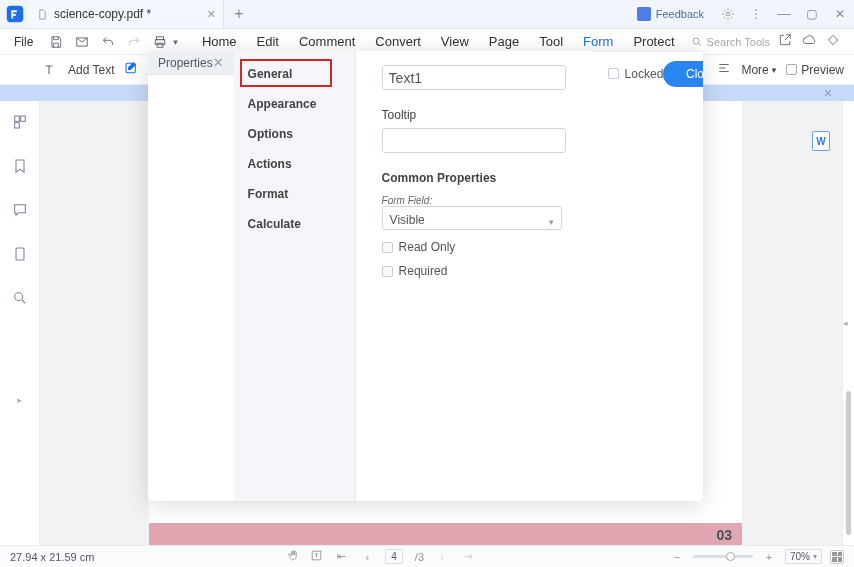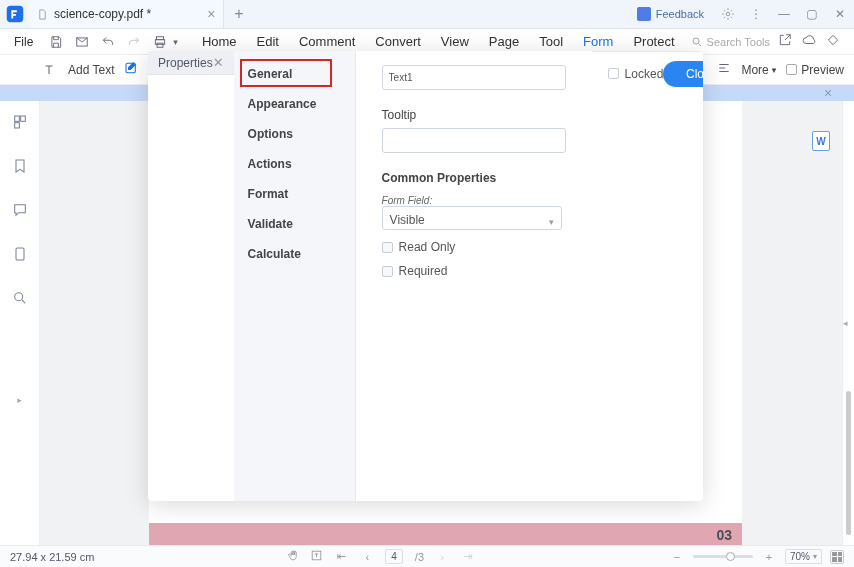--- a/index.html
+++ b/index.html
@@ -252,21 +252,21 @@
       flex:1;
       padding: 14px 26px;
     }
     .form-row { margin-bottom: 18px; }
     .form-label { font-size:12px; color:#444; margin-bottom:6px; display:block;}
     .form-input {
       width: 184px; height: 25px;
       border:1px solid #d0d6e0;
       border-radius:3px;
       padding: 3px 6px;
-      font-size:10px;
+      font-size:14px;
       color:#555;
       background:#fff;
     }
     .common-title { font-weight:700; font-size:12px; color:#444; margin-bottom:10px; margin-top:6px;}
     .sub-label { font-size:10px; color:#666; display:block;font-style:italic;}
     .select-box {
       width: 180px; height: 24px;
       border:1px solid #d0d6e0;
       border-radius:3px;
       display:flex; align-items:flex-end; justify-content:space-between;
@@ -544,21 +544,20 @@
     <span class="close">✕</span>
   </div>
   <div class="modal-body">
     <div class="modal-tabs" style="position:relative;">
       <div class="highlight-box"></div>
       <div class="modal-tab active">General</div>
       <div class="modal-tab" style="font-weight:700;">Appearance</div>
       <div class="modal-tab" style="font-weight:700;">Options</div>
       <div class="modal-tab" style="font-weight:700;">Actions</div>
       <div class="modal-tab" style="font-weight:700;">Format</div>
-      <div class="modal-tab" style="font-weight:700;">Validate</div>
       <div class="modal-tab" style="font-weight:700;">Calculate</div>
     </div>
     <div class="modal-content">
       <div class="form-row">
         <input class="form-input" value="Text1" style="">
       </div>
       <div class="form-row">
         <label class="form-label">Tooltip</label>
         <input class="form-input" value="" style="">
       </div>

